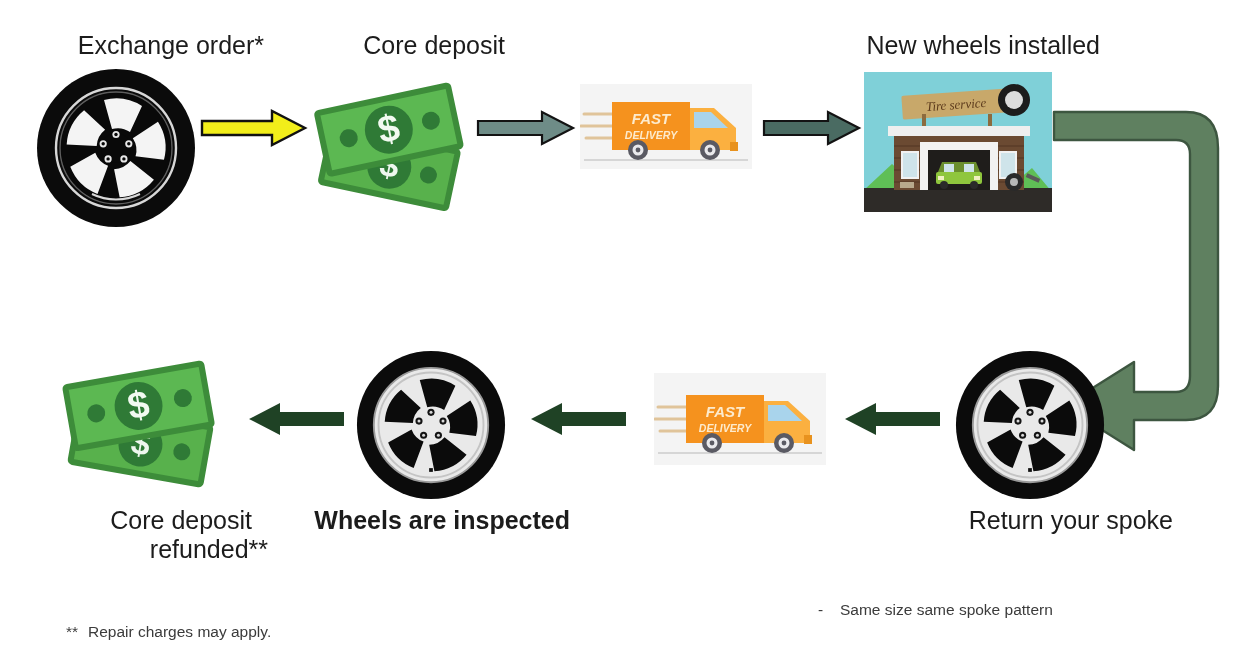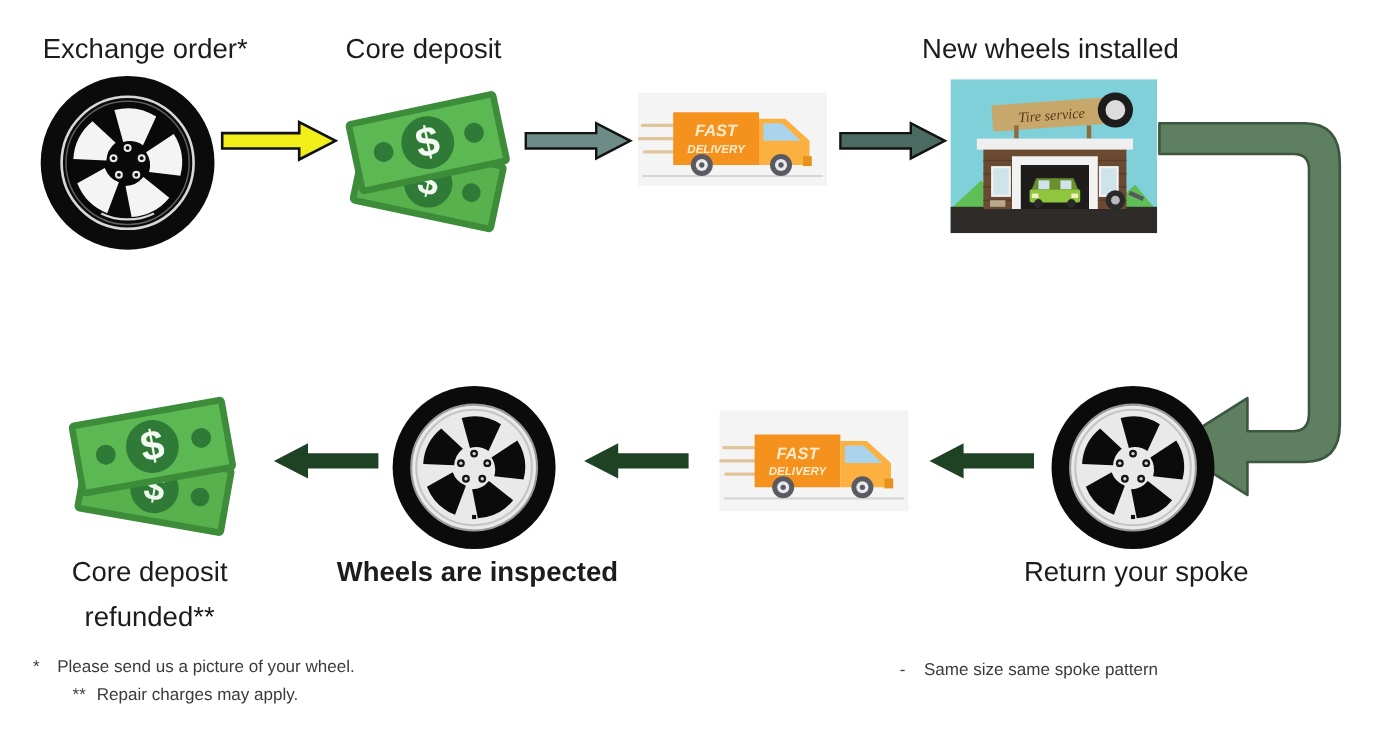--- a/index.html
+++ b/index.html
@@ -19,21 +19,21 @@
     background: #ffffff;
     overflow: hidden;
   }
 
   
   .step-label {
     position: absolute;
     font-size: 25px;
     line-height: 30px;
     color: #1c1c1c;
-    text-align: center;
+    text-align: right;
     white-space: nowrap;
     font-family: "Liberation Sans", sans-serif;
   }
 
   .title {
     position: absolute;
     font-size: 41px;
     font-weight: bold;
     color: #bb1b22;
     letter-spacing: -0.2px;
@@ -431,29 +431,26 @@
         <circle cx="92.8" cy="75.8" r="1.6"></circle>
         <circle cx="87.9" cy="90.9" r="1.6"></circle>
         <circle cx="72.1" cy="90.9" r="1.6"></circle>
         <circle cx="67.2" cy="75.8" r="1.6"></circle>
       </g>
       <rect x="78" y="126" width="4" height="4" fill="#111111"></rect>
     </svg>
   </div>
 
   <div class="step-label" style="left:20px; top:505px; width:232px;">Core deposit</div>
-  <div class="step-label" style="left:20px; top:534px; width:232px;margin-top:12px;">refunded**</div>
+  <div class="step-label" style="left:36px; top:534px; width:232px;">refunded**</div>
 
   <div class="step-label" style="left:298px; top:505px; width:272px;font-weight:bold;">Wheels are inspected</div>
 
   <div class="step-label" style="left:893px; top:505px; width:280px;">Return your spoke</div>
 
-  <div class="note" style="left:30px; top:594px;">
-    <span class="mk">*</span><span>Please send us a picture of your wheel.</span>
-  </div>
   <div class="note" style="left:30px; top:619px;margin-left:36px;">
     <span class="mk">**</span><span>Repair charges may apply.</span>
   </div>
 
   <div class="note" style="left:818px; top:597px;">
     <span class="mk">-</span><span>Same size same spoke pattern</span>
   </div>
 
 </div>
 

